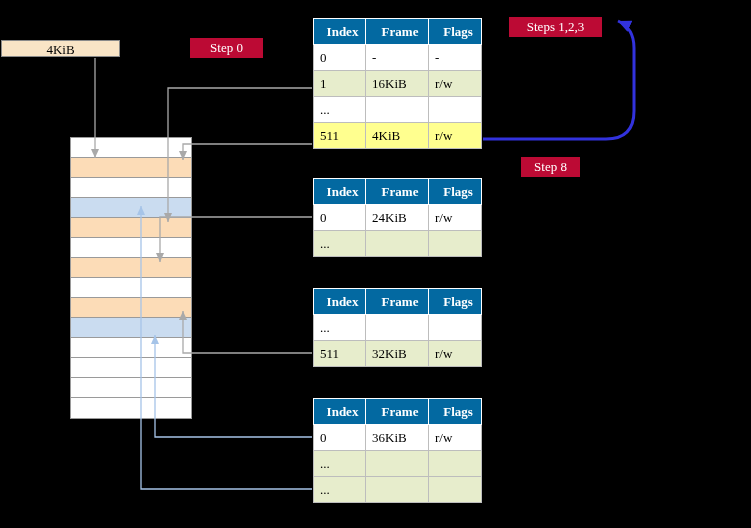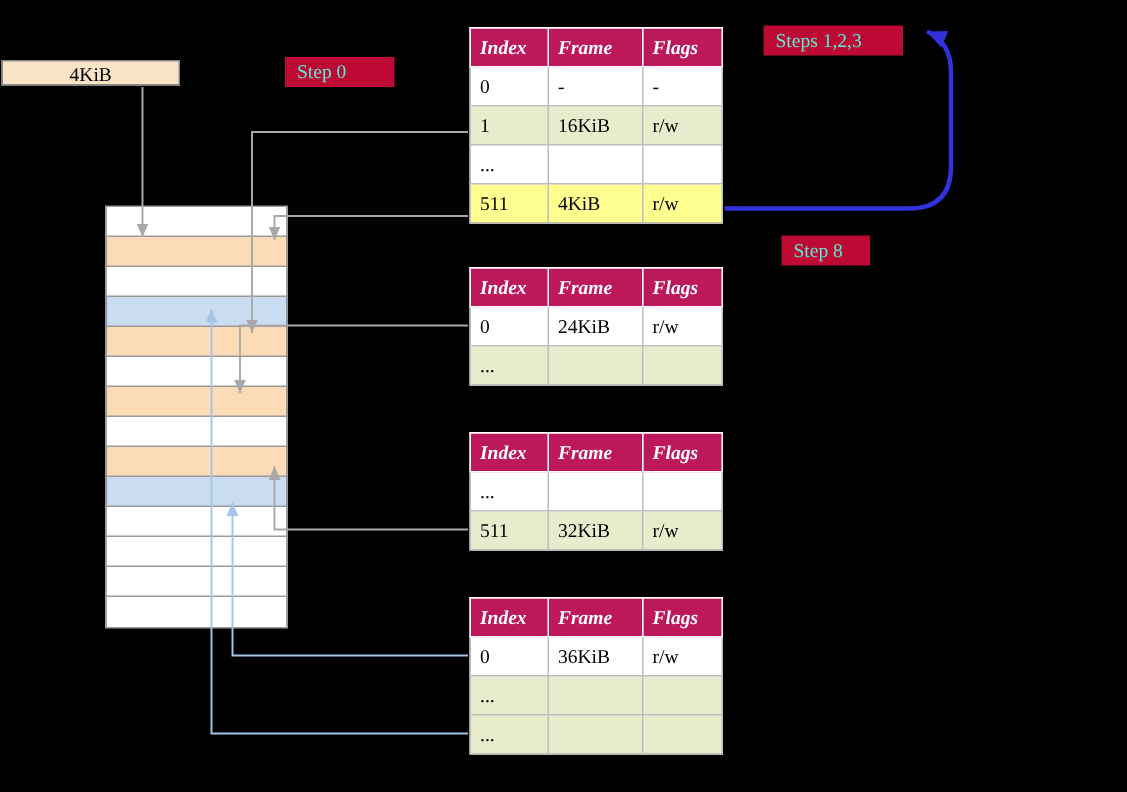--- a/index.html
+++ b/index.html
@@ -3,33 +3,33 @@
 <meta charset="utf-8">
 <style>
   html,body{margin:0;padding:0;background:#000;}
   .stage{position:relative;width:751px;height:528px;background:#000;overflow:hidden;
          font-family:"Liberation Serif","DejaVu Serif",serif;}
   
   .cr3box{position:absolute;left:1px;top:40px;width:119px;height:17px;line-height:17px;
           text-align:center;background:#f9e4c6;border:1px solid #8a8a8a;color:#000;
           font-size:13px;box-sizing:border-box;}
   
-  .tag{position:absolute;height:20px;line-height:20px;color:#5eead4;font-size:13px;
-       box-sizing:border-box;padding:0 8px;}
+  .tag{position:absolute;height:20px;line-height:20px;color:#ffffff;font-size:13px;
+       text-align:center;box-sizing:border-box;padding:0 8px;}
   .crimson{background:#bc0a34;}
   .bluetag{background:#5353f1;}
   .t-step0{left:190px;top:38px;width:73px;}
   .t-steps123{left:509px;top:17px;width:93px;}
   .t-steps1234{left:648px;top:17px;width:103px;}
   .t-step4{left:521px;top:157px;width:59px;}
   
   .ptable{position:absolute;width:168px;border-collapse:collapse;table-layout:fixed;
           background:#fff;font-size:13px;border:1px solid #d6d6d6;}
-  .ptable th{background:#be185d;color:#fff;font-weight:bold;text-align:left;
-             height:26px;padding:0 0 0 6px;border:1px solid #fff;box-sizing:border-box;font-style:italic;}
+  .ptable th{background:#0369a1;color:#fff;font-weight:bold;text-align:center;
+             height:26px;padding:0 0 0 6px;border:1px solid #fff;box-sizing:border-box;}
   .ptable td{height:26px;padding:0 0 0 6px;border:1px solid #bdbdbd;color:#000;
              box-sizing:border-box;background:#fff;}
   .ptable tr.alt td{background:#e7edcc;}
   .ptable td.hl{background:#ffff8f !important;}
   .pt1{left:313px;top:18px;}
   .pt2{left:313px;top:178px;}
   .pt3{left:313px;top:288px;}
   .pt4{left:313px;top:398px;}
   
   .memory{position:absolute;left:70px;top:137px;width:120px;border:1px solid #9a9a9a;}

